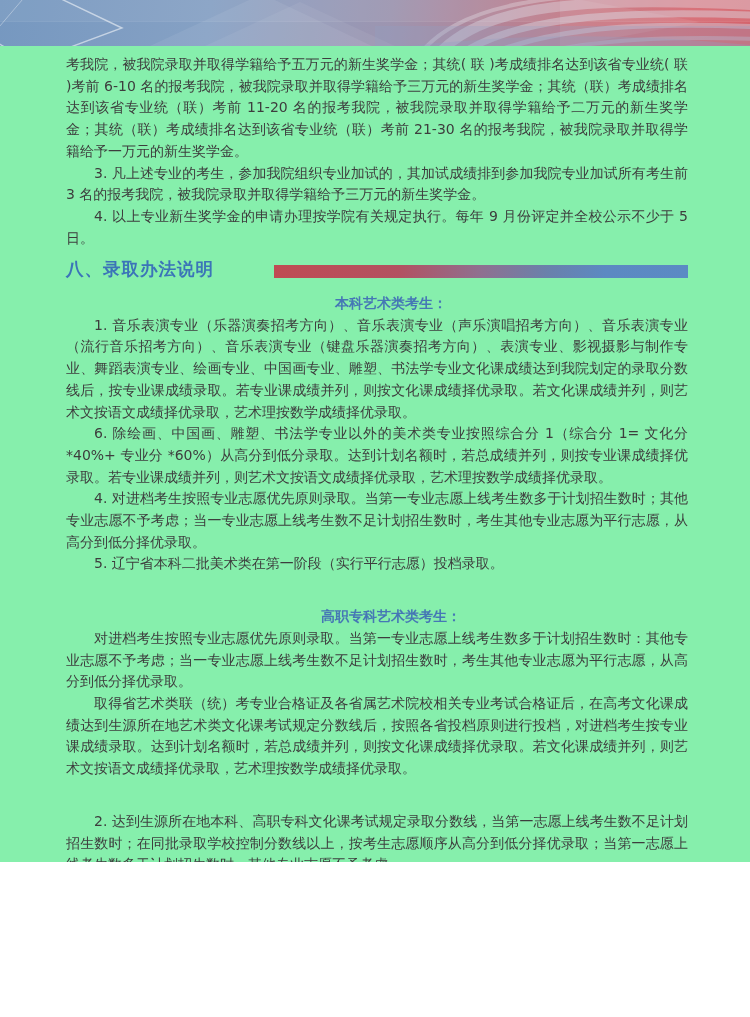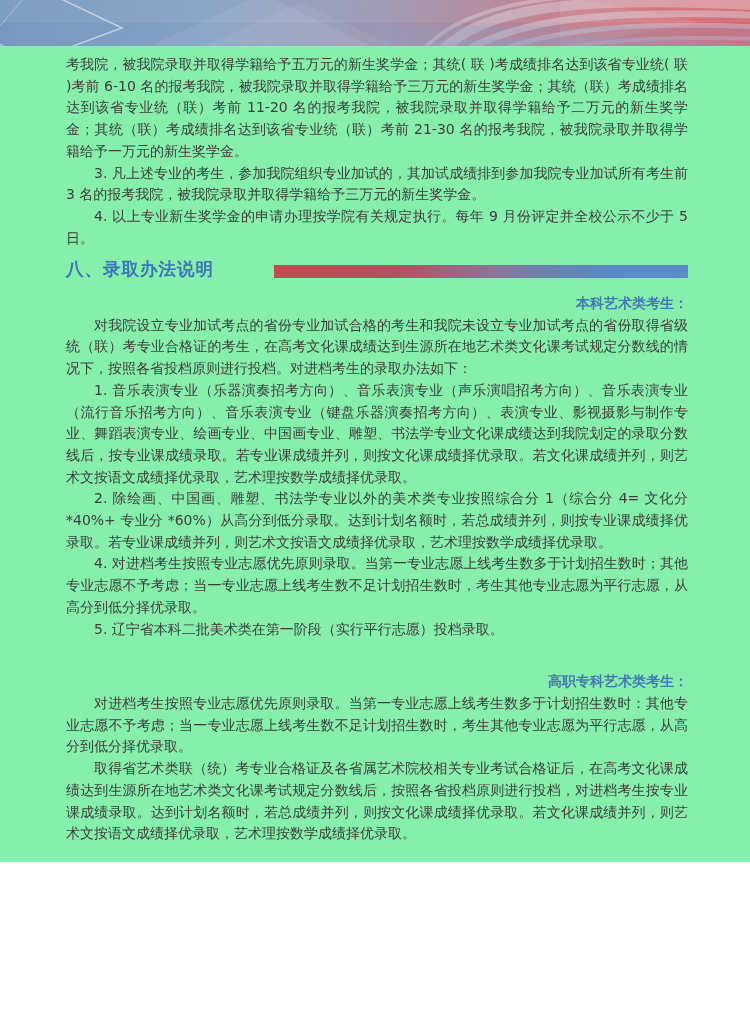--- a/index.html
+++ b/index.html
@@ -45,21 +45,21 @@
     flex:1;height:13px;margin-left:12px;margin-top:2px;
     background:linear-gradient(90deg,#c04b53 0%,#b35161 30%,#8f7090 50%,#6a81ab 66%,#5c89c2 80%,#5b8ac4 100%);
   }
   
   .subheading{
     margin:0;
     font-size:14px;
     font-weight:bold;
     color:#4577b5;
     text-indent:2em;
-    text-align:right;
+    text-align:center;
   }
   .subsection{margin-top:0;}
   .subsection.gap{margin-top:31px;}
   
   .page-number{
     position:absolute;
     left:71px;top:944px;
     font-size:14.5px;
     color:#3c3c3c;
   }
@@ -100,23 +100,22 @@
     <p>3. 凡上述专业的考生，参加我院组织专业加试的，其加试成绩排到参加我院专业加试所有考生前 3 名的报考我院，被我院录取并取得学籍给予三万元的新生奖学金。</p>
     <p>4. 以上专业新生奖学金的申请办理按学院有关规定执行。每年 9 月份评定并全校公示不少于 5 日。</p>
 
     <div class="section-heading-row">
       <h2>八、录取办法说明</h2>
       <div class="heading-bar"></div>
     </div>
 
     <div class="subsection">
       <p class="subheading">本科艺术类考生：</p>
-      <p>对我院设立专业加试考点的省份专业加试合格的考生和我院未设立专业加试考点的省份取得省级统（联）考专业合格证的考生，在高考文化课成绩达到生源所在地艺术类文化课考试规定分数线的情况下，按照各省投档原则进行投档。对进档考生的录取办法如下：</p>
       <p>1. 音乐表演专业（乐器演奏招考方向）、音乐表演专业（声乐演唱招考方向）、音乐表演专业（流行音乐招考方向）、音乐表演专业（键盘乐器演奏招考方向）、表演专业、影视摄影与制作专业、舞蹈表演专业、绘画专业、中国画专业、雕塑、书法学专业文化课成绩达到我院划定的录取分数线后，按专业课成绩录取。若专业课成绩并列，则按文化课成绩择优录取。若文化课成绩并列，则艺术文按语文成绩择优录取，艺术理按数学成绩择优录取。</p>
-      <p>2. 除绘画、中国画、雕塑、书法学专业以外的美术类专业按照综合分 1（综合分 4= 文化分 *40%+ 专业分 *60%）从高分到低分录取。达到计划名额时，若总成绩并列，则按专业课成绩择优录取。若专业课成绩并列，则艺术文按语文成绩择优录取，艺术理按数学成绩择优录取。</p>
+      <p>6. 除绘画、中国画、雕塑、书法学专业以外的美术类专业按照综合分 1（综合分 1= 文化分 *40%+ 专业分 *60%）从高分到低分录取。达到计划名额时，若总成绩并列，则按专业课成绩择优录取。若专业课成绩并列，则艺术文按语文成绩择优录取，艺术理按数学成绩择优录取。</p>
       <p>4. 对进档考生按照专业志愿优先原则录取。当第一专业志愿上线考生数多于计划招生数时；其他专业志愿不予考虑；当一专业志愿上线考生数不足计划招生数时，考生其他专业志愿为平行志愿，从高分到低分择优录取。</p>
       <p>5. 辽宁省本科二批美术类在第一阶段（实行平行志愿）投档录取。</p>
     </div>
 
     <div class="subsection gap">
       <p class="subheading">高职专科艺术类考生：</p>
       <p>对进档考生按照专业志愿优先原则录取。当第一专业志愿上线考生数多于计划招生数时：其他专业志愿不予考虑；当一专业志愿上线考生数不足计划招生数时，考生其他专业志愿为平行志愿，从高分到低分择优录取。</p>
       <p>取得省艺术类联（统）考专业合格证及各省属艺术院校相关专业考试合格证后，在高考文化课成绩达到生源所在地艺术类文化课考试规定分数线后，按照各省投档原则进行投档，对进档考生按专业课成绩录取。达到计划名额时，若总成绩并列，则按文化课成绩择优录取。若文化课成绩并列，则艺术文按语文成绩择优录取，艺术理按数学成绩择优录取。</p>
     </div>
 

